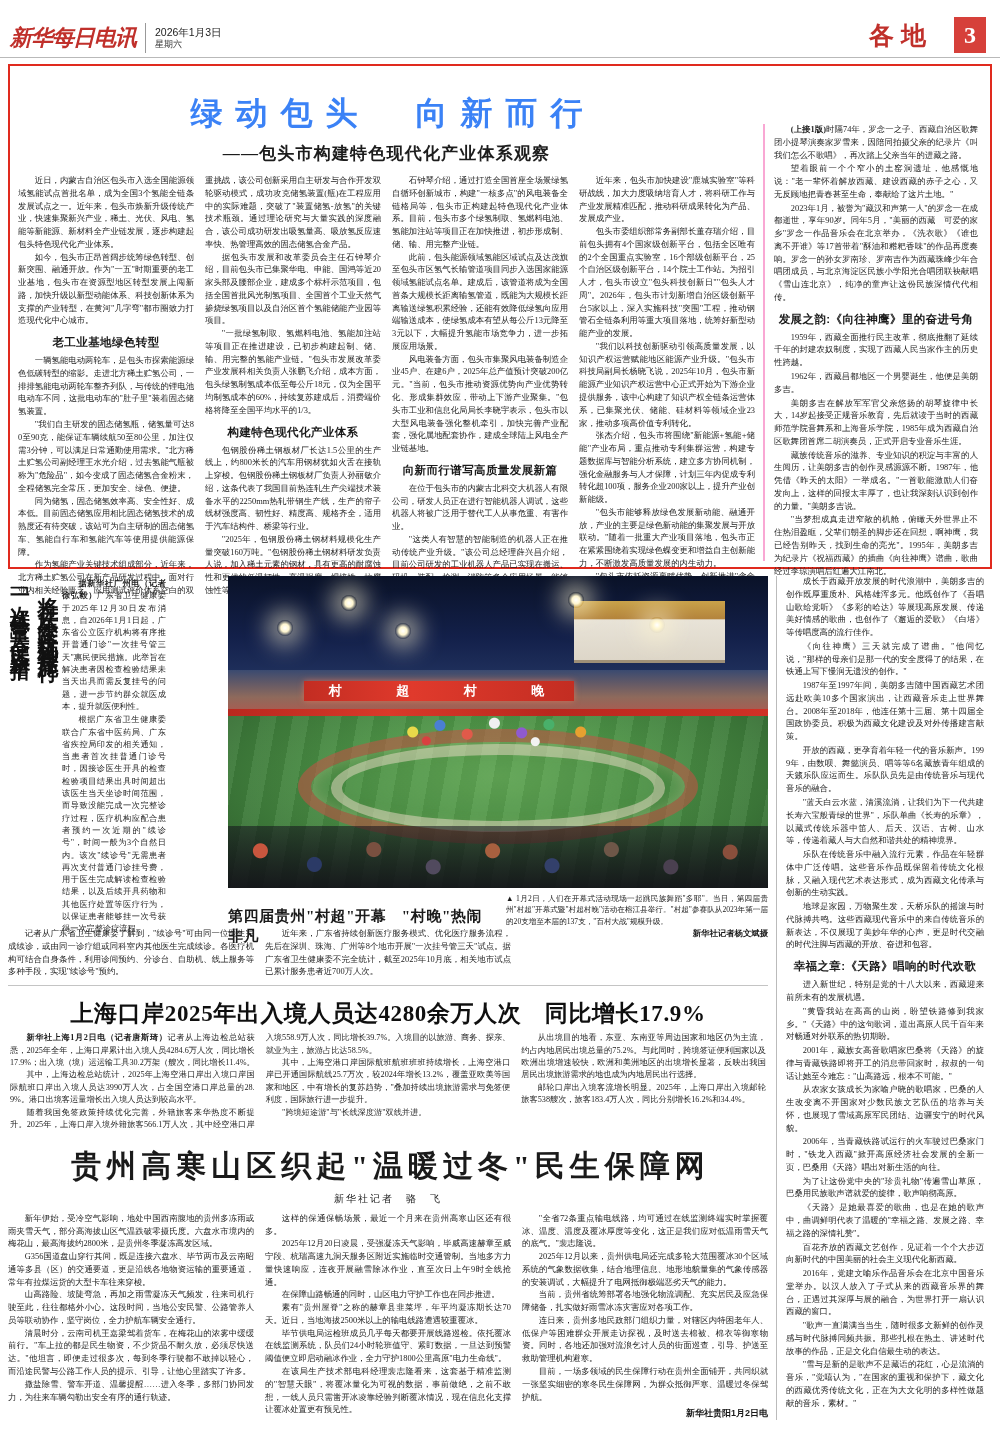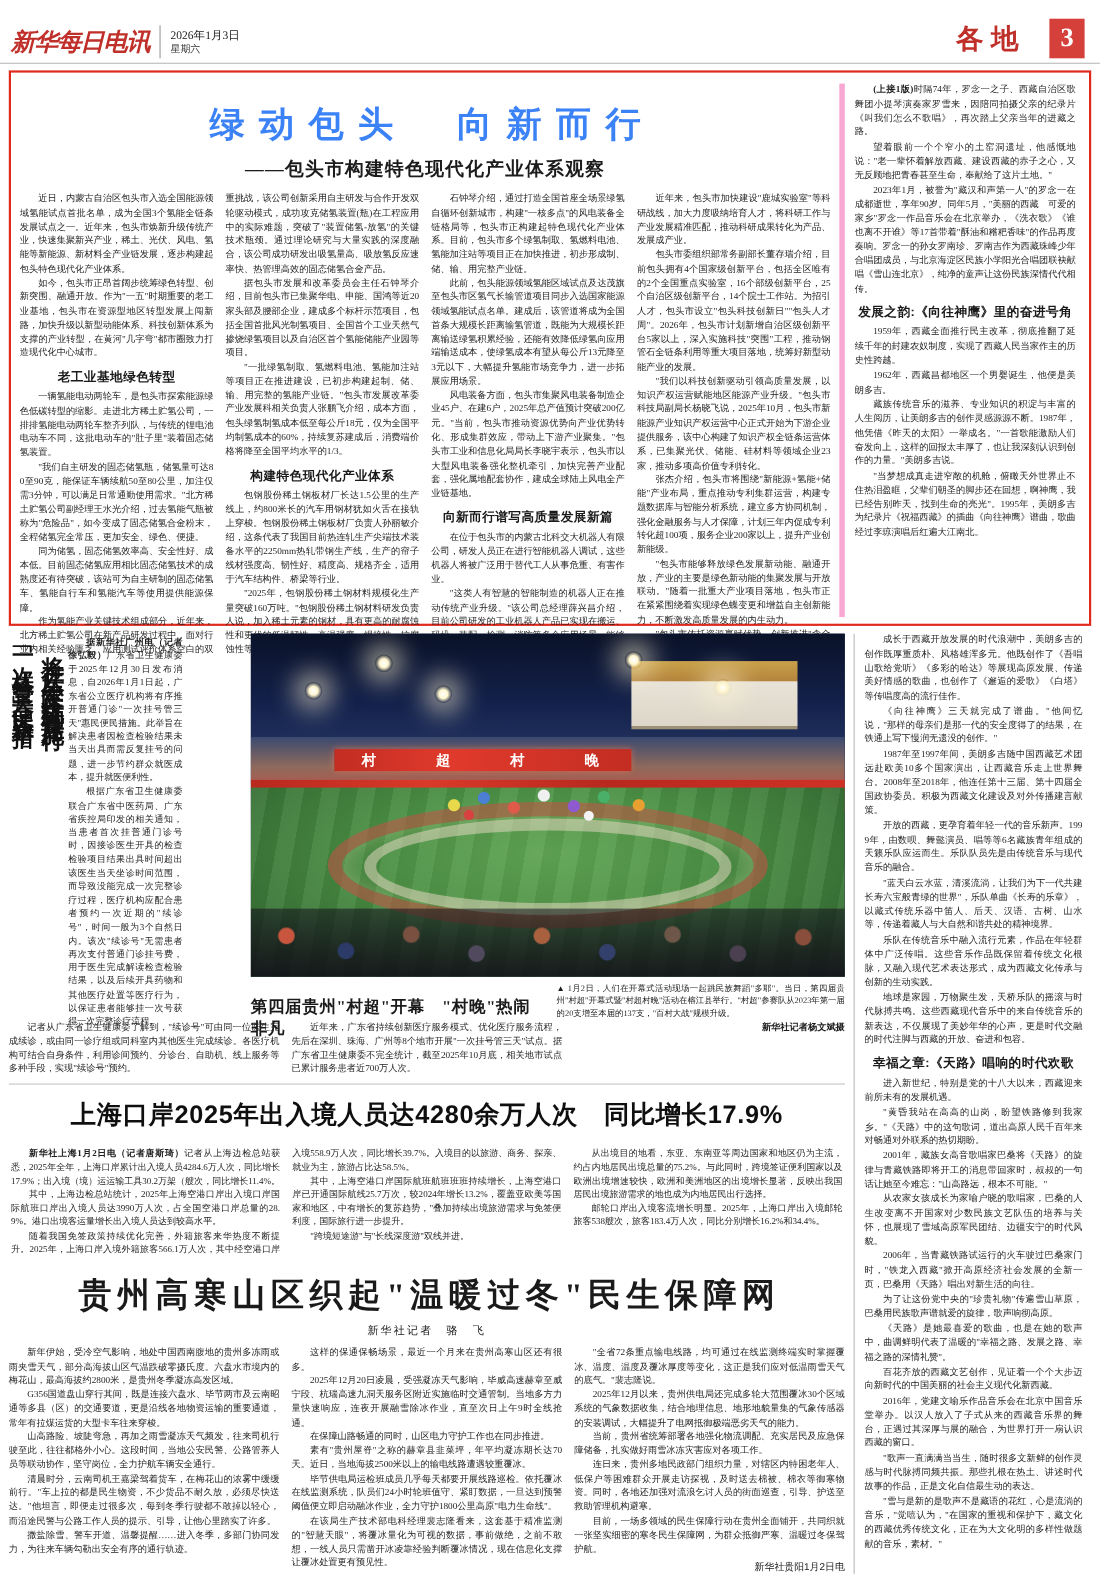--- a/index.html
+++ b/index.html
@@ -23,21 +23,21 @@
   .mh-logo {
     font-family: "Liberation Serif", serif;
     font-weight: 700; font-size: 22px; color: #c0302b;
     letter-spacing: -1px;
     font-style: italic;
     line-height: 1;
     white-space: nowrap;
   }
   .mh-divider { width: 1px; height: 30px; background: #999; }
   .mh-date { line-height: 1.25; }
-  .mh-date .d1 { font-size: 10.5px; color: #222; font-family: Liberation Serif, serif; text-align: right; }
+  .mh-date .d1 { font-size: 10.5px; color: #222; font-family: Liberation Sans, sans-serif; text-align: right; }
   .mh-date .d2 { font-size: 9px; color: #333; font-family: "Liberation Sans", sans-serif; }
   .mh-right { display: flex; align-items: center; gap: 21px; padding-right: 4px; }
   .mh-section {
     font-size: 25px; font-weight: 700; color: #c0302b;
     letter-spacing: 7px; font-family: "Liberation Serif", serif;
   }
   .mh-pageno {
     background: #d6403a; color: #fff; font-weight: 700;
     font-size: 24px; width: 32px; height: 36px;
     display: flex; align-items: center; justify-content: center;
@@ -48,22 +48,23 @@
   .lead-box {
     margin: 6px 8px 0 8px;
     border: 2.5px solid #e02a1e;
     padding: 10px 8px 6px 8px;
     position: relative;
     height: 505px;
   }
   .lead-inner { display: flex; gap: 0; height: 100%; }
   .lead-main { width: 745px; padding-right: 8px; }
   .lead-side {
-    width: 215px; border-left: 5px solid #f9a8d4; padding-left: 9px;
+    width: 215px; border-left: 2px solid #f9a8d4; padding-left: 9px;
     position: relative;
+    margin-top: 48px;
   }
 
   .headline-main {
     text-align: center;
     font-size: 32px; font-weight: 700;
     letter-spacing: 13px;
     font-family: "Liberation Serif", serif;
     padding: 16px 0 6px 0;
     color: #3b82f6;
     text-indent: 13px;
@@ -201,34 +202,34 @@
   .cap-title {
     font-size: 15px; font-weight: 700; letter-spacing: .6px; width: 270px;
     font-family:"Liberation Serif",serif; line-height:1.3; padding-top:14px;
   }
   .cap-text { width: 262px; font-size: 7.6px; line-height:1.5; text-align: justify; word-break: break-all;}
   .cap-credit { text-align: right; font-weight:700; font-size: 8.4px; margin-top:1px; }
 
   
   .sh-head {
     font-size: 23px; font-weight: 700; text-align:center;
-    letter-spacing: .6px; margin: 12px 0 14px 0;
-    font-family: Liberation Sans, sans-serif; color:#0f0f0f;
+    letter-spacing: .6px; margin: 12px 0 3px 0;
+    font-family: Liberation Serif, serif; color:#0f0f0f;
   }
   .sh-body { padding: 0 2px; }
   .sh-body p.body { font-size: 8.2px; }
 
   
   .gz-head {
     font-size: 30px; font-weight: 700; text-align:center;
     letter-spacing: 5px; margin: 14px 0 5px 0;
     font-family:"Liberation Serif",serif; text-indent:5px;
   }
   .gz-byline { text-align:center; font-size:10px; letter-spacing:2px; margin-bottom: 7px; }
-  .dateline { text-align: right; font-weight: 400; font-size: 9px; margin-top: 3px; font-family:"Liberation Sans",sans-serif;}
+  .dateline { text-align: right; font-weight: 700; font-size: 9px; margin-top: 3px; font-family:"Liberation Sans",sans-serif;}
 
   .rule-h { border-top: 1px solid #c4c4c4; margin: 6px 0; }
   .tight p.body { margin-bottom: 0; }
 </style>
 </head>
 <body>
 
 <div class="page">
 
   <div class="masthead">
@@ -280,20 +281,21 @@
         </div>
       </div>
 
       <div class="lead-side">
         <p class="body"><b>(上接1版)</b><span>时隔74年，罗念一之子、西藏自治区歌舞团小提琴演奏家罗雪来，因陪同拍摄父亲的纪录片《叫我们怎么不歌唱》，再次踏上父亲当年的进藏之路。</span></p>
         <p class="body">望着眼前一个个窄小的土窑洞遗址，他感慨地说："老一辈怀着解放西藏、建设西藏的赤子之心，又无反顾地把青春甚至生命，奉献给了这片土地。"</p>
         <p class="body">2023年1月，被誉为"藏汉和声第一人"的罗念一在成都逝世，享年90岁。同年5月，"美丽的西藏　可爱的家乡"罗念一作品音乐会在北京举办，《洗衣歌》《谁也离不开谁》等17首带着"酥油和糌粑香味"的作品再度奏响。罗念一的孙女罗南珍、罗南吉作为西藏珠峰少年合唱团成员，与北京海淀区民族小学阳光合唱团联袂献唱《雪山连北京》，纯净的童声让这份民族深情代代相传。</p>
         <h3 class="sechead">发展之韵:《向往神鹰》里的奋进号角</h3>
         <p class="body">1959年，西藏全面推行民主改革，彻底推翻了延续千年的封建农奴制度，实现了西藏人民当家作主的历史性跨越。</p>
         <p class="body">1962年，西藏昌都地区一个男婴诞生，他便是美朗多吉。</p>
+        <p class="body">美朗多吉在解放军军官父亲悠扬的胡琴旋律中长大，14岁起接受正规音乐教育，先后就读于当时的西藏师范学院音舞系和上海音乐学院，1985年成为西藏自治区歌舞团首席二胡演奏员，正式开启专业音乐生涯。</p>
         <p class="body">藏族传统音乐的滋养、专业知识的积淀与丰富的人生阅历，让美朗多吉的创作灵感源源不断。1987年，他凭借《昨天的太阳》一举成名。"一首歌能激励人们奋发向上，这样的回报太丰厚了，也让我深刻认识到创作的力量。"美朗多吉说。</p>
         <p class="body">"当梦想成真走进窄敞的机舱，俯瞰天外世界止不住热泪盈眶，父辈们朝圣的脚步还在回想，啊神鹰，我已经告别昨天，找到生命的亮光"。1995年，美朗多吉为纪录片《祝福西藏》的插曲《向往神鹰》谱曲，歌曲经过李琼演唱后红遍大江南北。</p>
       </div>
     </div>
   </div>
 
   <div class="lower">
 
     <div class="lower-left">
 

